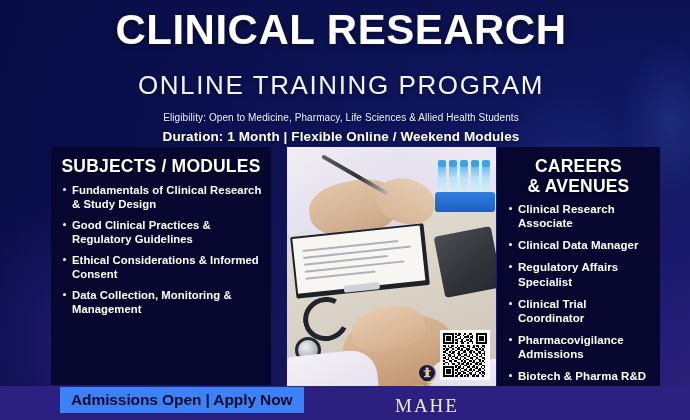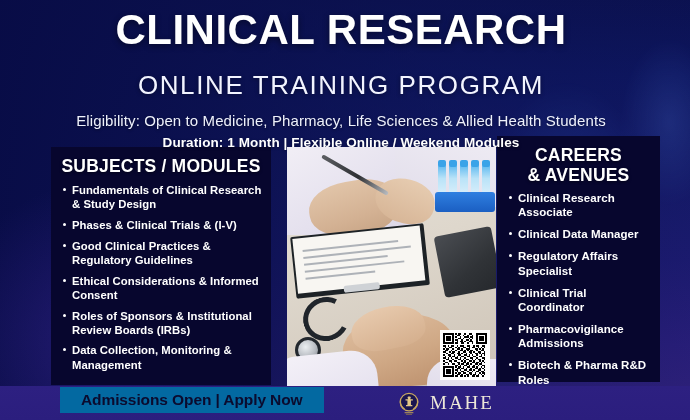--- a/index.html
+++ b/index.html
@@ -53,37 +53,37 @@
   .header{ position:absolute; left:0; right:8px; top:8px; text-align:center; z-index:5; }
   .title-main{
     font-size:42px; font-weight:700; color:#ffffff; letter-spacing:.5px;
     line-height:1.04; text-shadow:0 2px 6px rgba(0,0,0,.45);
   }
   .title-sub{
     font-size:26px; font-weight:400; color:#f2f4ff; letter-spacing:1.6px;
     line-height:1.25; margin-top:17px; text-shadow:0 1px 4px rgba(0,0,0,.4);
   }
   .elig{
-    font-size:15px; font-weight:400; color:#eef1fb; margin-top:11px;
+    font-size:10px; font-weight:400; color:#eef1fb; margin-top:11px;
     letter-spacing:.1px; text-shadow:0 1px 3px rgba(0,0,0,.45);
   }
   .dur{
     font-size:13.5px; font-weight:700; color:#ffffff; margin-top:6px;
     letter-spacing:.1px; text-shadow:0 1px 3px rgba(0,0,0,.45);
   }
 
   
   .panel{
     position:absolute;
     background:#07062e;
     z-index:4;
     overflow:visible;
   }
   .panel-left{ left:42px; top:147px; width:220px; height:238px;margin-left:9px; }
-  .panel-right{ left:497px; top:136px; width:163px; height:246px; }
+  .panel-right{ left:497px; top:147px; width:163px; height:246px; }
 
   .panel-head{
     color:#ffffff; font-weight:700; text-align:center;
     text-shadow:0 1px 3px rgba(0,0,0,.5);
   }
   .panel-left .panel-head{ font-size:17.5px; letter-spacing:.2px; padding:9px 0 6px; }
   .panel-right .panel-head{ font-size:17.5px; letter-spacing:.2px; padding:9px 0 5px; line-height:1.16; }
 
   ul.blist{ list-style:none; margin:0; padding:0 8px 0 12px; }
   ul.blist li{
@@ -227,30 +227,30 @@
   }
   .qr svg{ display:block; width:100%; height:100%; }
 
   
   .footer{
     position:absolute; left:0; right:0; bottom:0; height:34px; z-index:8;
     background:linear-gradient(180deg,#2d2081 0%,#2b1e7e 100%);
   }
   .cta{
     position:absolute; left:60px; bottom:7px; z-index:10;
-    background:#0369a1; color:#0b0b2e;
+    background:#3b82f6; color:#0b0b2e;
     font-size:15.5px; font-weight:700;
-    padding:4px 21px 5px;
+    padding:4px 11px 5px;
     letter-spacing:-.1px;
     white-space:nowrap;
     line-height:1.12;
   }
   .logo{
     position:absolute; left:395px; bottom:3px; z-index:10;
-    display:flex; align-items:center; gap:7px;
+    display:flex; align-items:center; gap:7px;flex-direction:column;
   }
   .logo-mark{ position:relative; width:28px; height:28px; }
   .logo-mark svg{ display:block; }
   .logo-text{
     color:#ede7d8; font-family:"Liberation Serif", serif;
     font-size:19px; letter-spacing:2px; font-weight:400;
   }
 </style>
 </head>
 <body>
@@ -266,24 +266,22 @@
   <div class="title-main">CLINICAL RESEARCH</div>
   <div class="title-sub">ONLINE TRAINING PROGRAM</div>
   <div class="elig">Eligibility: Open to Medicine, Pharmacy, Life Sciences &amp; Allied Health Students</div>
   <div class="dur">Duration: 1 Month | Flexible Online / Weekend Modules</div>
 </div>
 
 <div class="panel panel-left">
   <div class="panel-head">SUBJECTS / MODULES</div>
   <ul class="blist">
     <li>Fundamentals of Clinical Research &amp; Study Design</li>
-    <li>Phases &amp; Clinical Trials &amp; (I-V)</li>
     <li>Good Clinical Practices &amp; Regulatory Guidelines</li>
     <li>Ethical Considerations &amp; Informed Consent</li>
-    <li>Roles of Sponsors &amp; Institutional Review Boards (IRBs)</li>
     <li>Data Collection, Monitoring &amp; Management</li>
   </ul>
 </div>
 
 <div class="panel panel-right">
   <div class="panel-head">
     <div>CAREERS</div>
     <div>&amp; AVENUES</div>
   </div>
   <ul class="blist">

